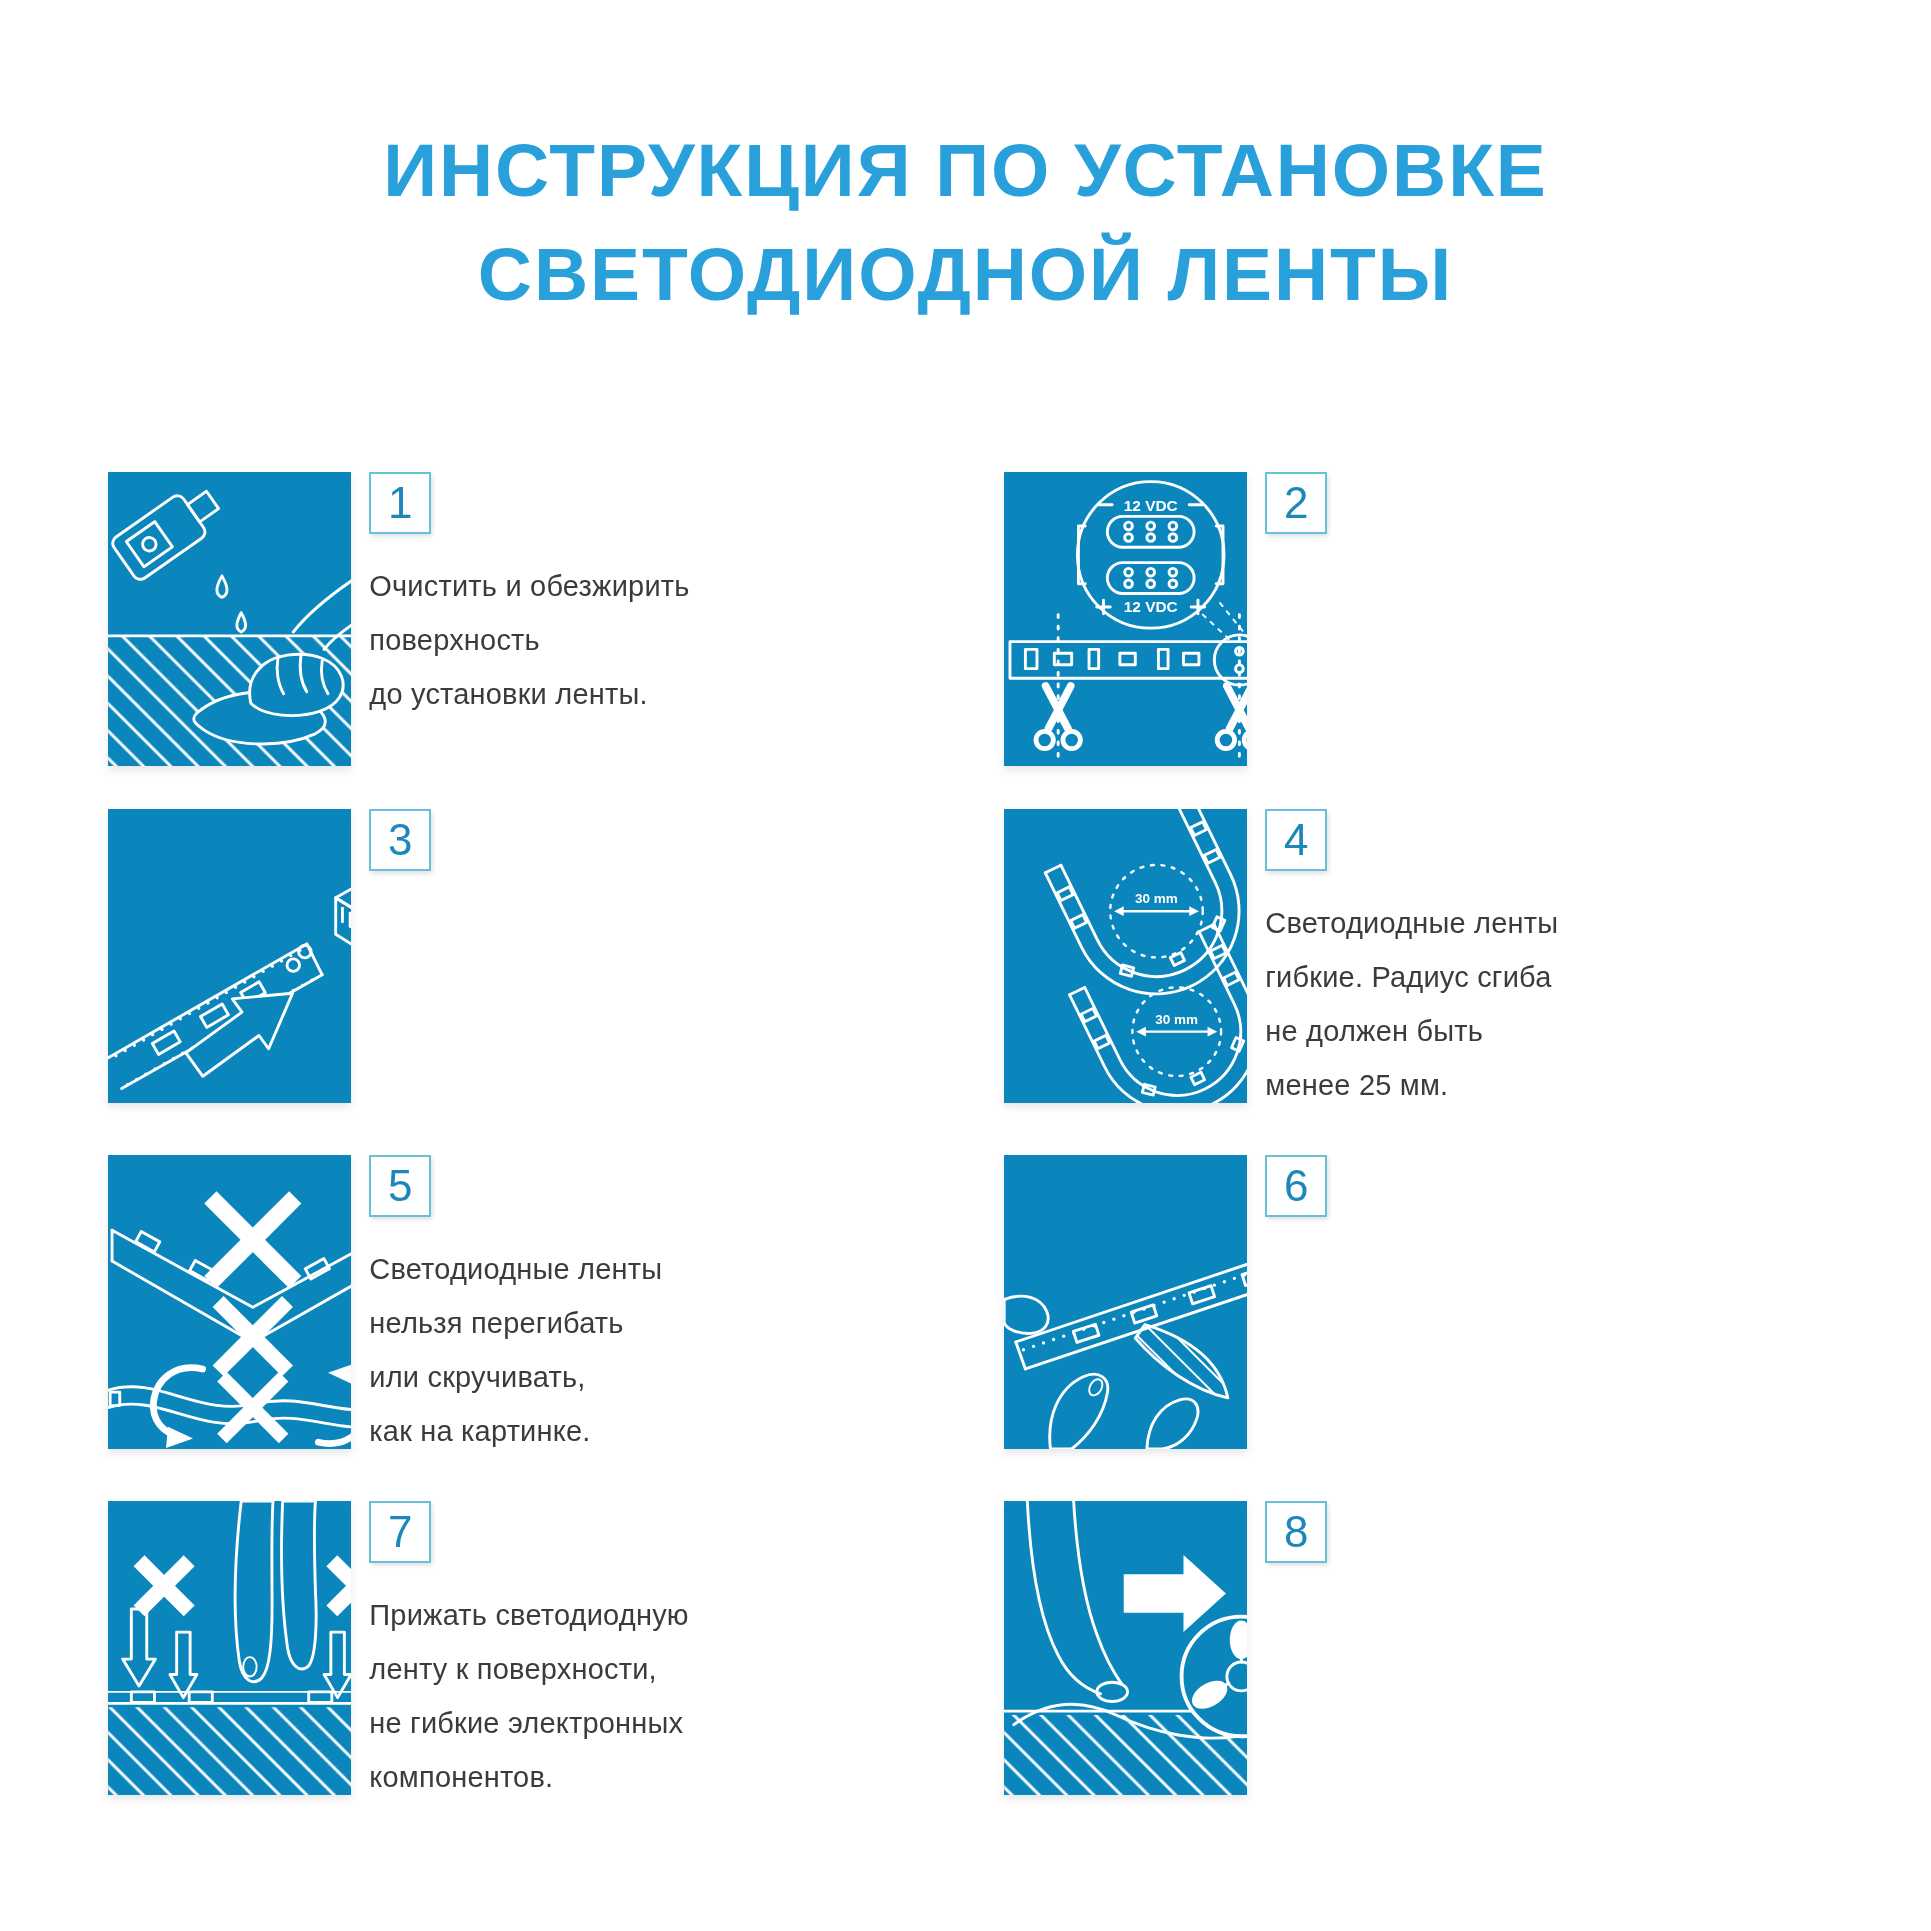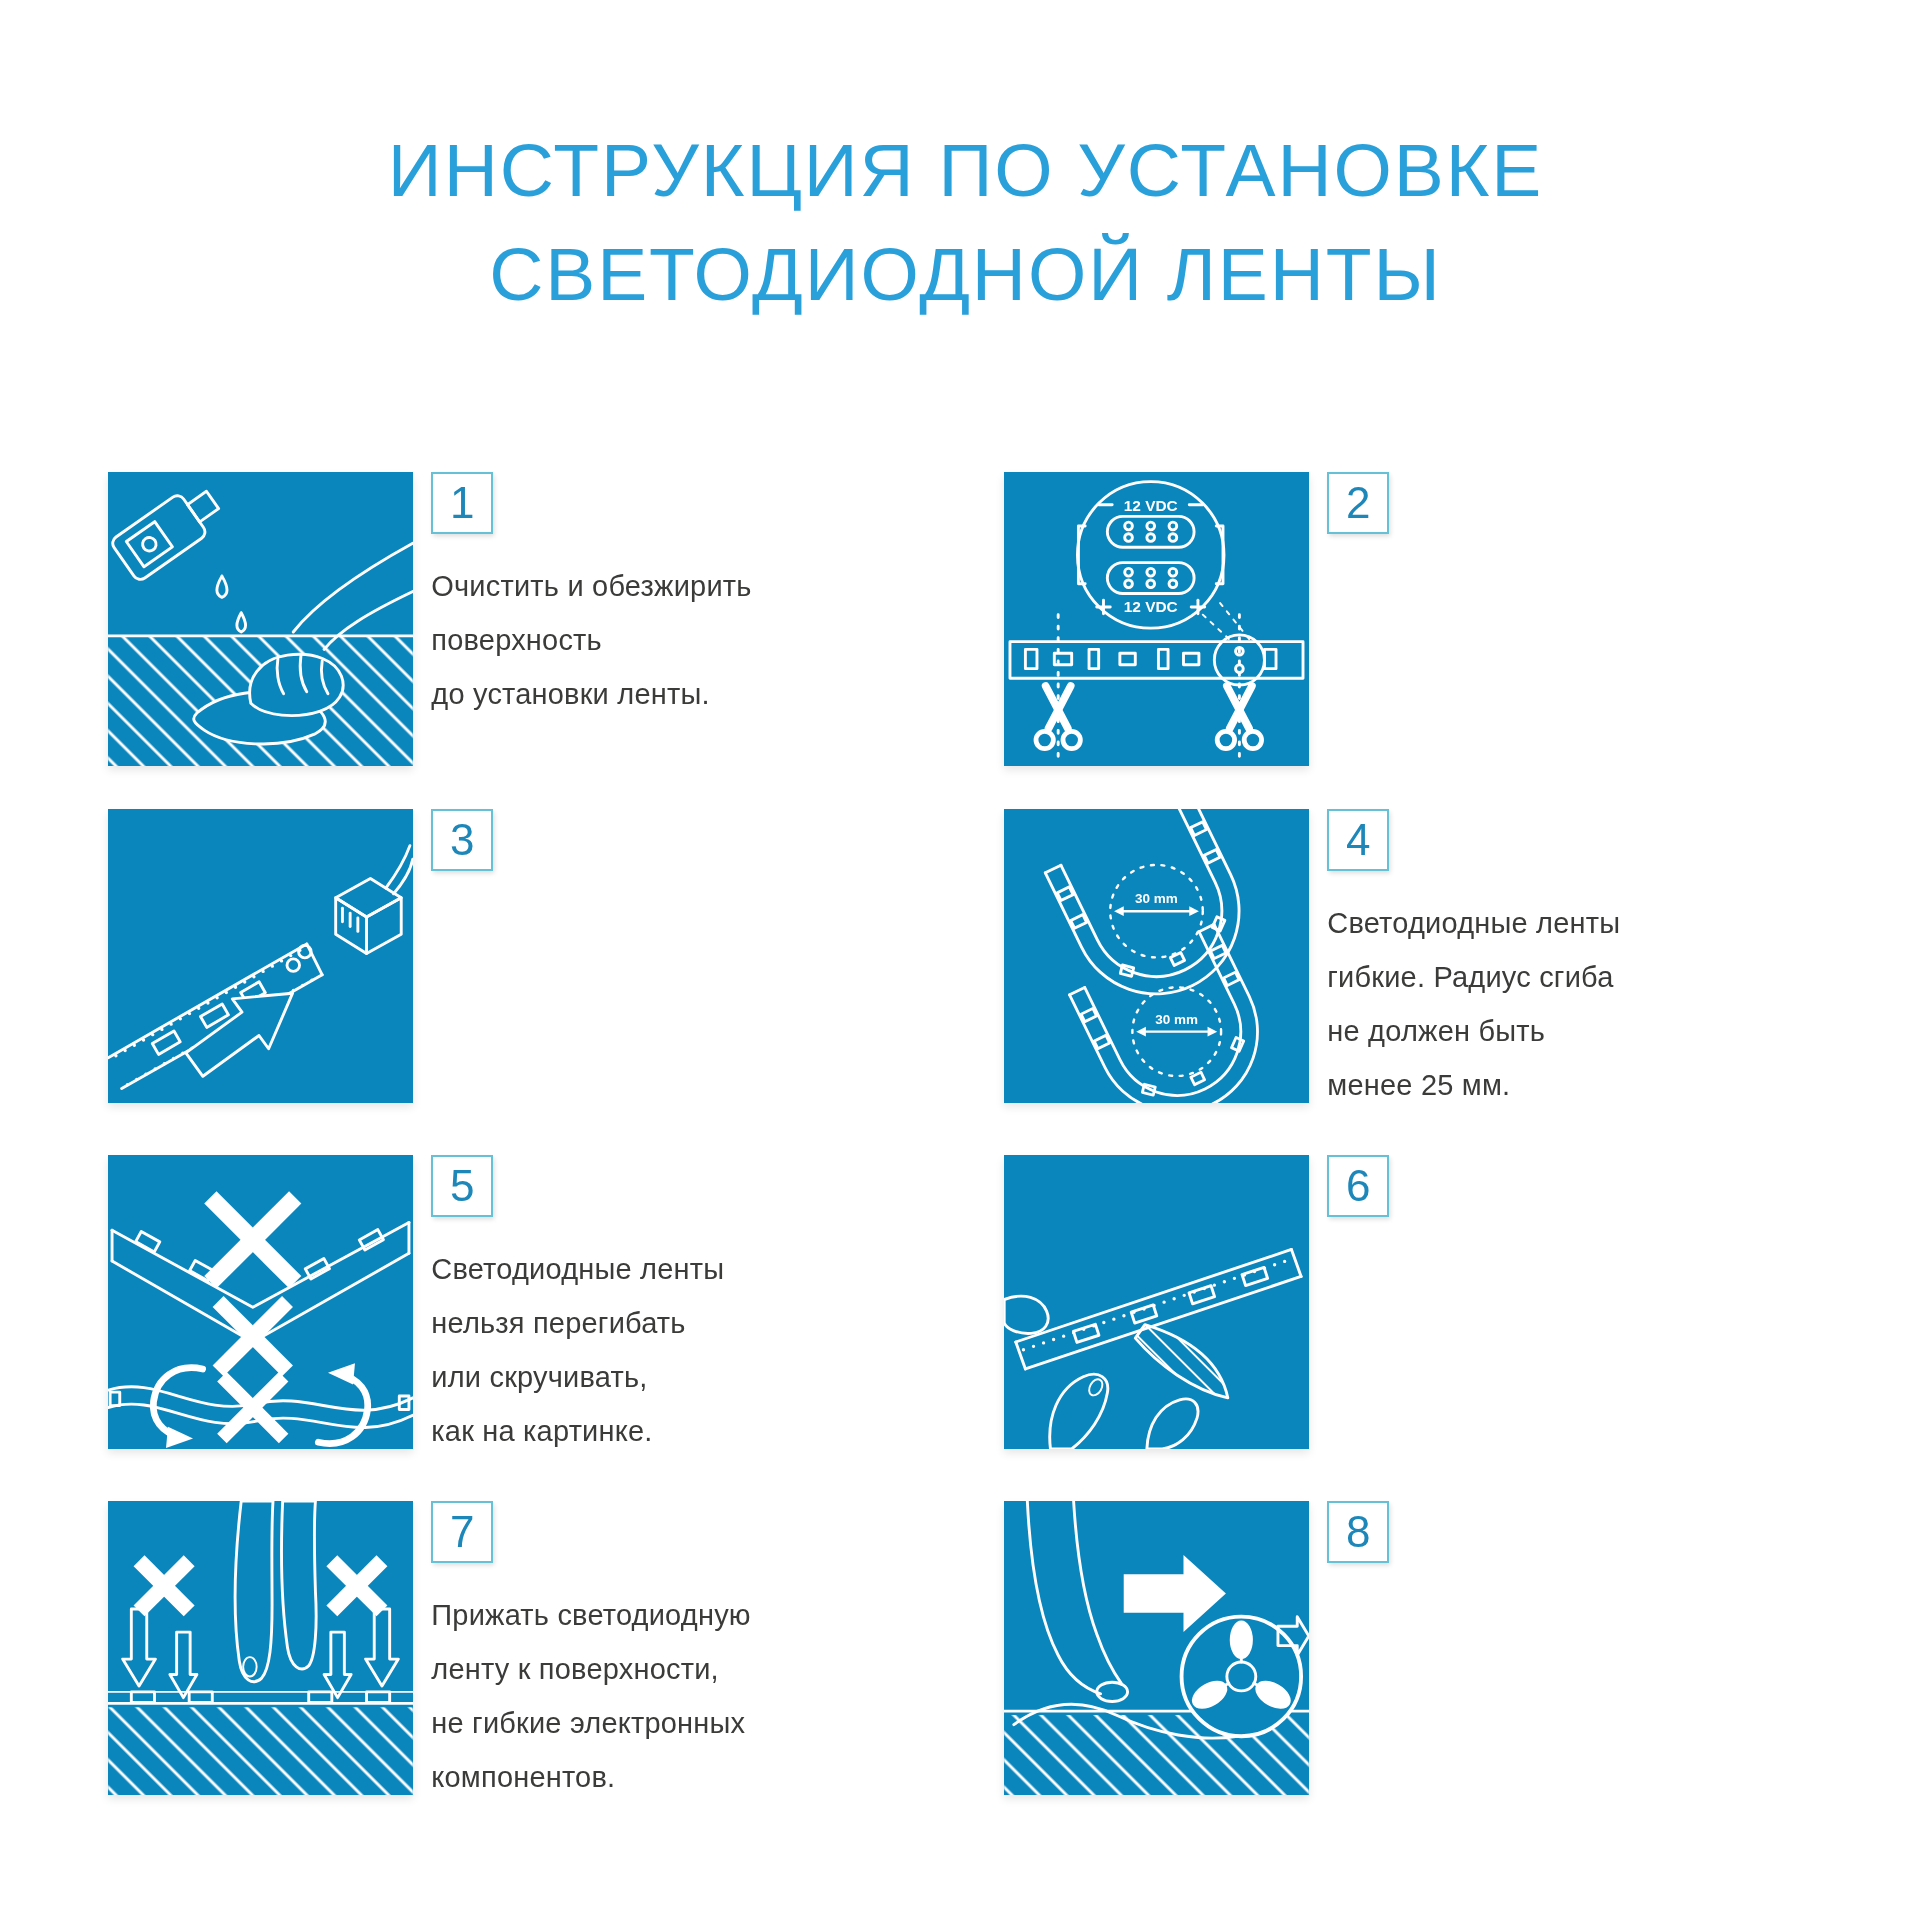--- a/index.html
+++ b/index.html
@@ -7,30 +7,30 @@
     --title-blue:#2aa0db;
     --num-blue:#1e87b9;
     --box-border:#66c0d6;
     --text-dark:#3b3b3a;
   }
   html,body{margin:0;padding:0;width:1931px;height:1931px;background:#fff;overflow:hidden;}
   body{font-family:"Liberation Sans", sans-serif;position:relative;}
   .page{position:absolute;inset:0;background:#fff;}
   .title{
     position:absolute;top:118px;left:0;right:0;margin:0;
-    text-align:center;font-size:75px;line-height:104px;font-weight:400;
+    text-align:center;font-size:75px;line-height:104px;font-weight:700;
     color:var(--title-blue);letter-spacing:1.9px;white-space:pre-line;
   }
   .grid{
     position:absolute;left:108px;top:472px;width:1755px;
     display:grid;grid-template-columns:842px 859px;column-gap:54px;row-gap:43px;
   }
   .step{display:flex;align-items:flex-start;}
   .tile{
-    width:305px;height:294px;background:var(--blue);flex:0 0 auto;
+    width:243px;height:294px;background:var(--blue);flex:0 0 auto;
     overflow:hidden;box-shadow:0 4.8px 8.7px rgba(0,0,0,.10);
   }
   .tile svg{display:block;}
   .step-body{margin-left:18.3px;}
   .num-box{
     width:58px;height:58px;border:2.9px solid var(--box-border);background:#fff;
     color:var(--num-blue);font-size:44px;line-height:1;
     display:flex;align-items:center;justify-content:center;
     box-shadow:1.9px 2.9px 4.8px rgba(0,0,0,.14);
   }

